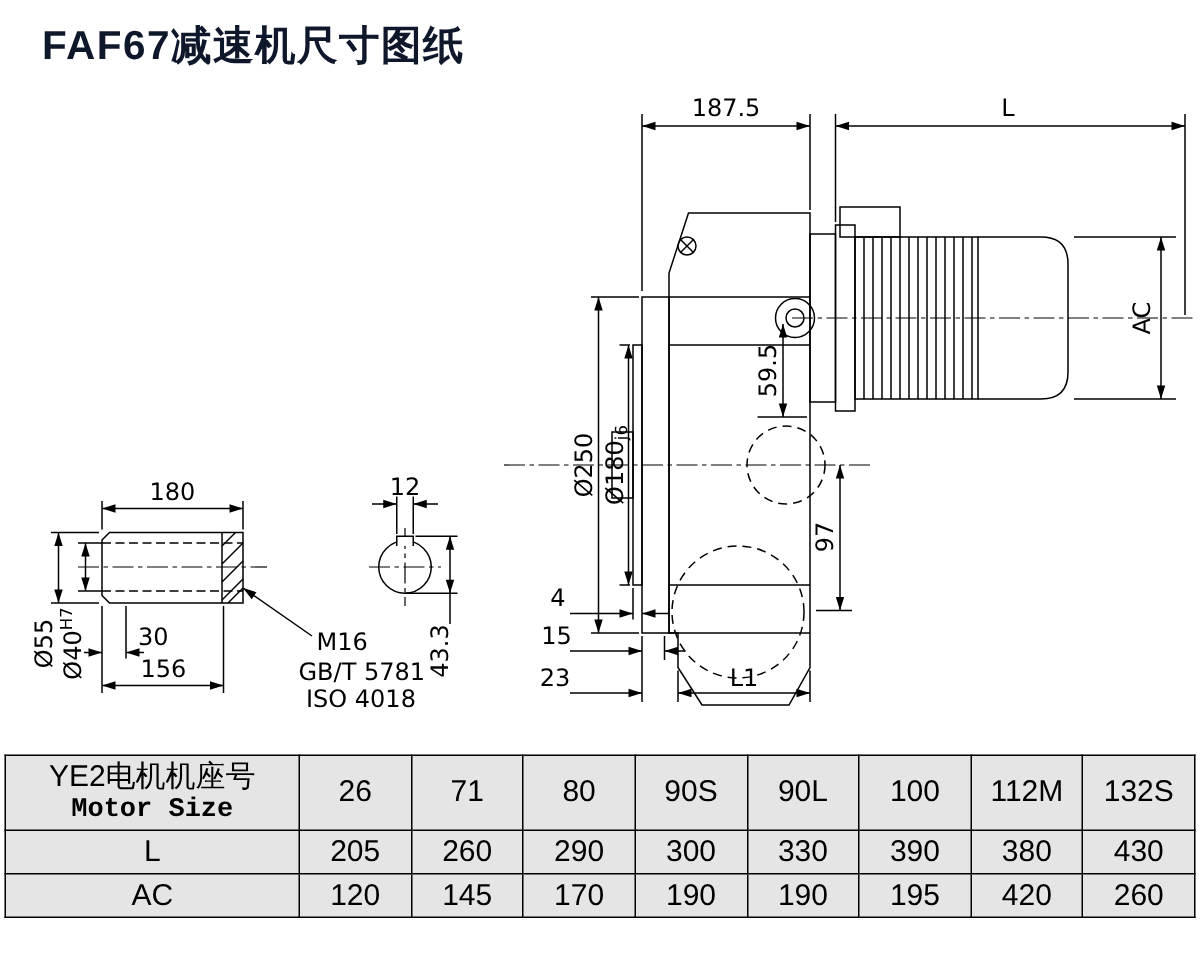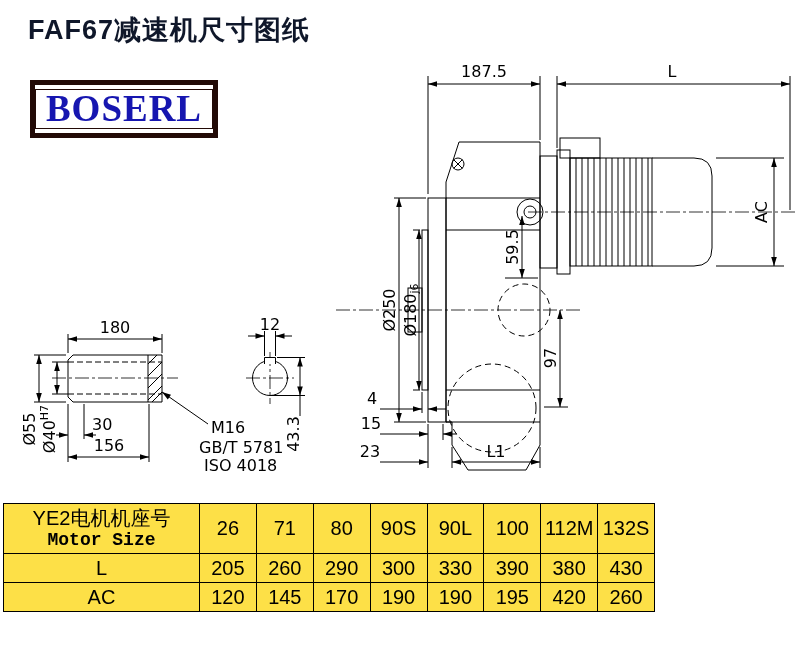--- a/index.html
+++ b/index.html
@@ -5,21 +5,21 @@
   * { margin:0; padding:0; box-sizing:border-box; }
   html,body { background:#fff; }
   body { width:800px; height:646px; font-family:"Liberation Sans", sans-serif; position:relative; overflow:hidden; }
   .page { position:relative; width:800px; height:646px; background:#fff; }
   .title { position:absolute; left:28px; top:12px; font-size:27px; font-weight:bold; color:#0f172a; letter-spacing:1px; white-space:nowrap; }
   .logo-box { position:absolute; left:30px; top:80px; width:188px; height:58px; border:5px solid #220a06; background:#fff; display:flex; align-items:center; justify-content:center; }
   .logo-inner { border:1px solid #220a06; padding:0 10px; line-height:1.05; }
   .logo-text { color:#1616b0; font-family:"Liberation Serif", serif; font-size:37px; font-weight:bold; letter-spacing:1px; }
   svg.drawing { position:absolute; left:0; top:0; }
   svg text { fill:#000; stroke:none; font-family:"DejaVu Sans", sans-serif; }
-  table.dims { position:absolute; left:3px; top:503px; width:652px; border-collapse:collapse; table-layout:fixed; background:#fde047; }
+  table.dims { position:absolute; left:3px; top:503px; width:794px; border-collapse:collapse; table-layout:fixed; background:#e5e5e5; }
   table.dims td { border:1px solid #000; text-align:center; font-size:20px; color:#000; height:29px; vertical-align:middle; padding:1px 0; }
   table.dims tr.head td { height:50px; }
   td.head-cell { font-size:19px; line-height:1.2; }
   .mono { font-family:"Liberation Mono", monospace; font-size:18px;font-weight:bold; }
 </style>
 </head>
 <body>
 
 <div class="page">
 
@@ -193,25 +193,20 @@
         <text x="211" y="433">M16</text>
         <text x="199" y="453">GB/T 5781</text>
         <text x="204" y="471">ISO 4018</text>
       </g>
 
     </g>
   </svg>
 
   <h1 class="title">FAF67减速机尺寸图纸</h1>
 
-  <div class="logo-box">
-    <div class="logo-inner">
-      <span class="logo-text">BOSERL</span>
-    </div>
-  </div>
 
   <table class="dims">
     <colgroup>
       <col style="width:196px">
       <col>
         <col>
         <col>
         <col>
         <col>
         <col>

